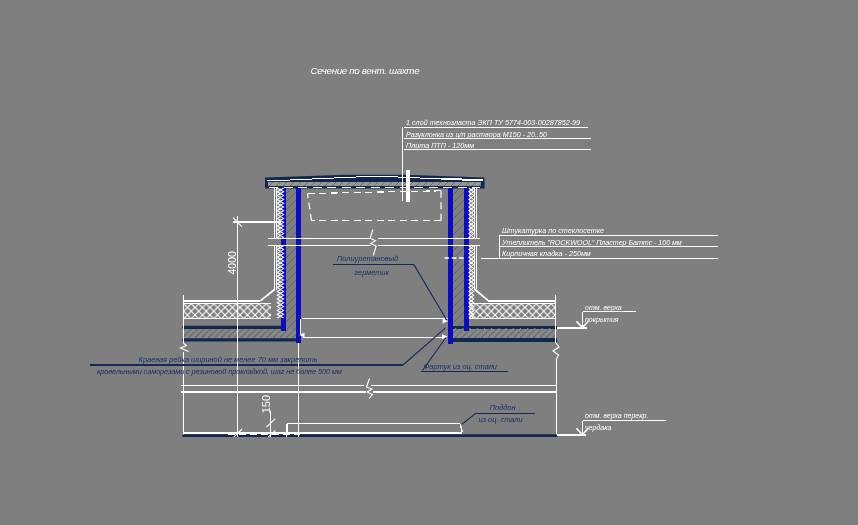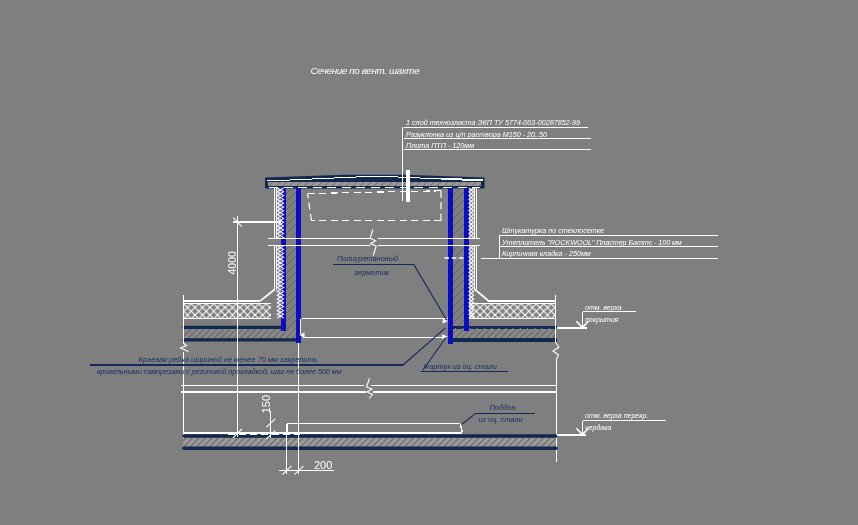--- a/index.html
+++ b/index.html
@@ -1,16 +1,16 @@
 <!DOCTYPE html>
 <html><head>
 <meta charset="utf-8">
 <style>
 html,body{margin:0;padding:0;background:#7f7f7f;-webkit-font-smoothing:antialiased;}
-#page{position:relative;width:858px;height:525px;background:#7f7f7f;overflow:hidden;}
+#page{position:relative;width:858px;height:437px;background:#7f7f7f;overflow:hidden;}
 svg{display:block;}
 text{font-family:"Liberation Sans",sans-serif;}
 .w{fill:#ffffff;}
 .n{fill:#1b2f66;}
 </style>
 </head>
 <body>
 <div id="page">
 <svg width="858" height="525" viewBox="0 0 858 525">
 <defs>

